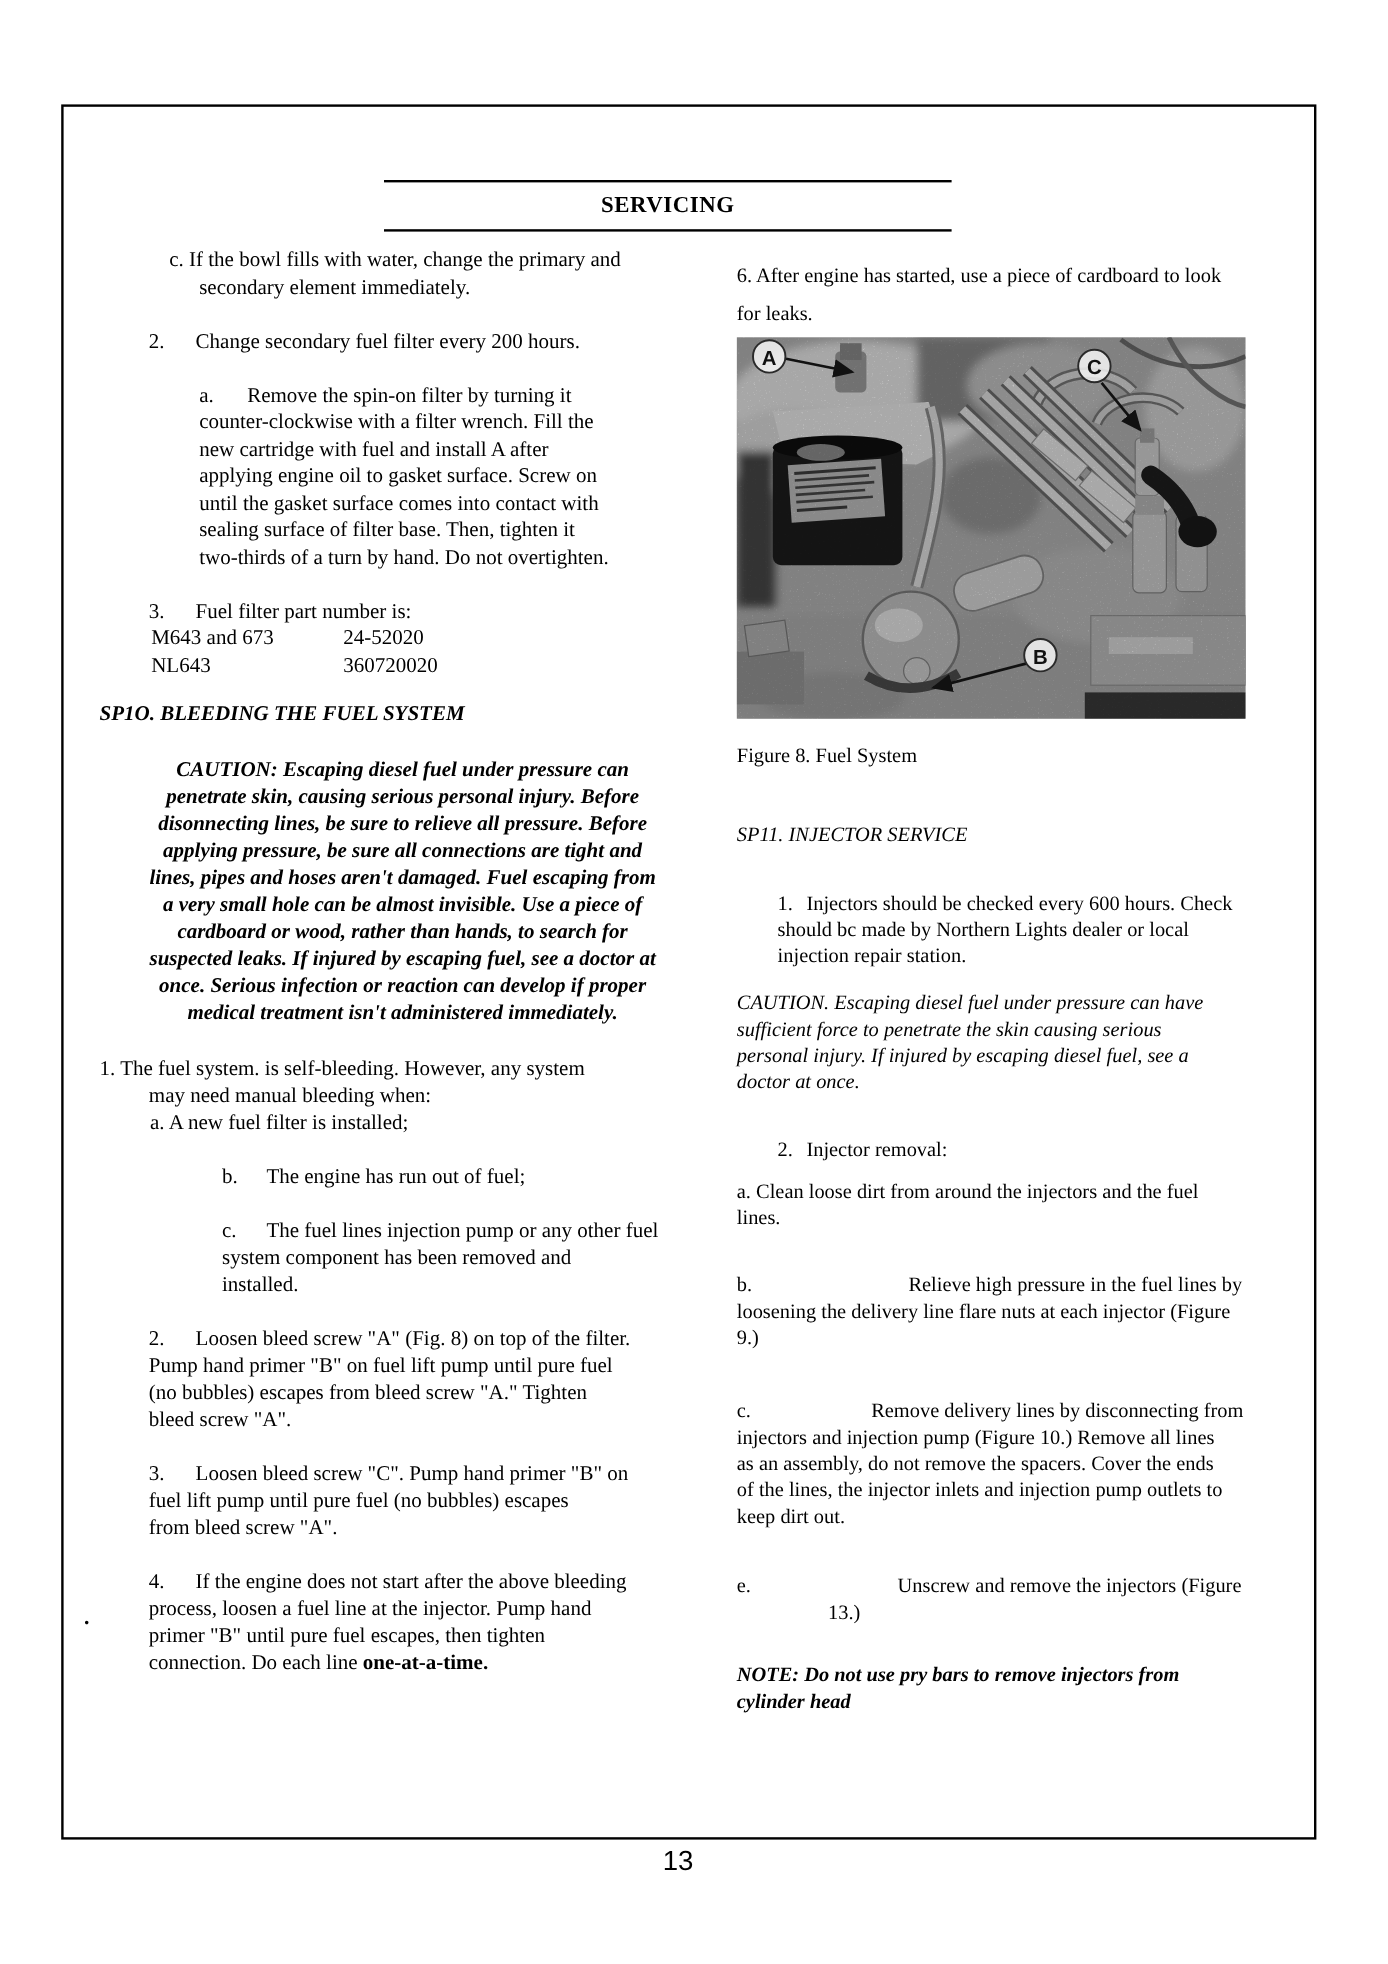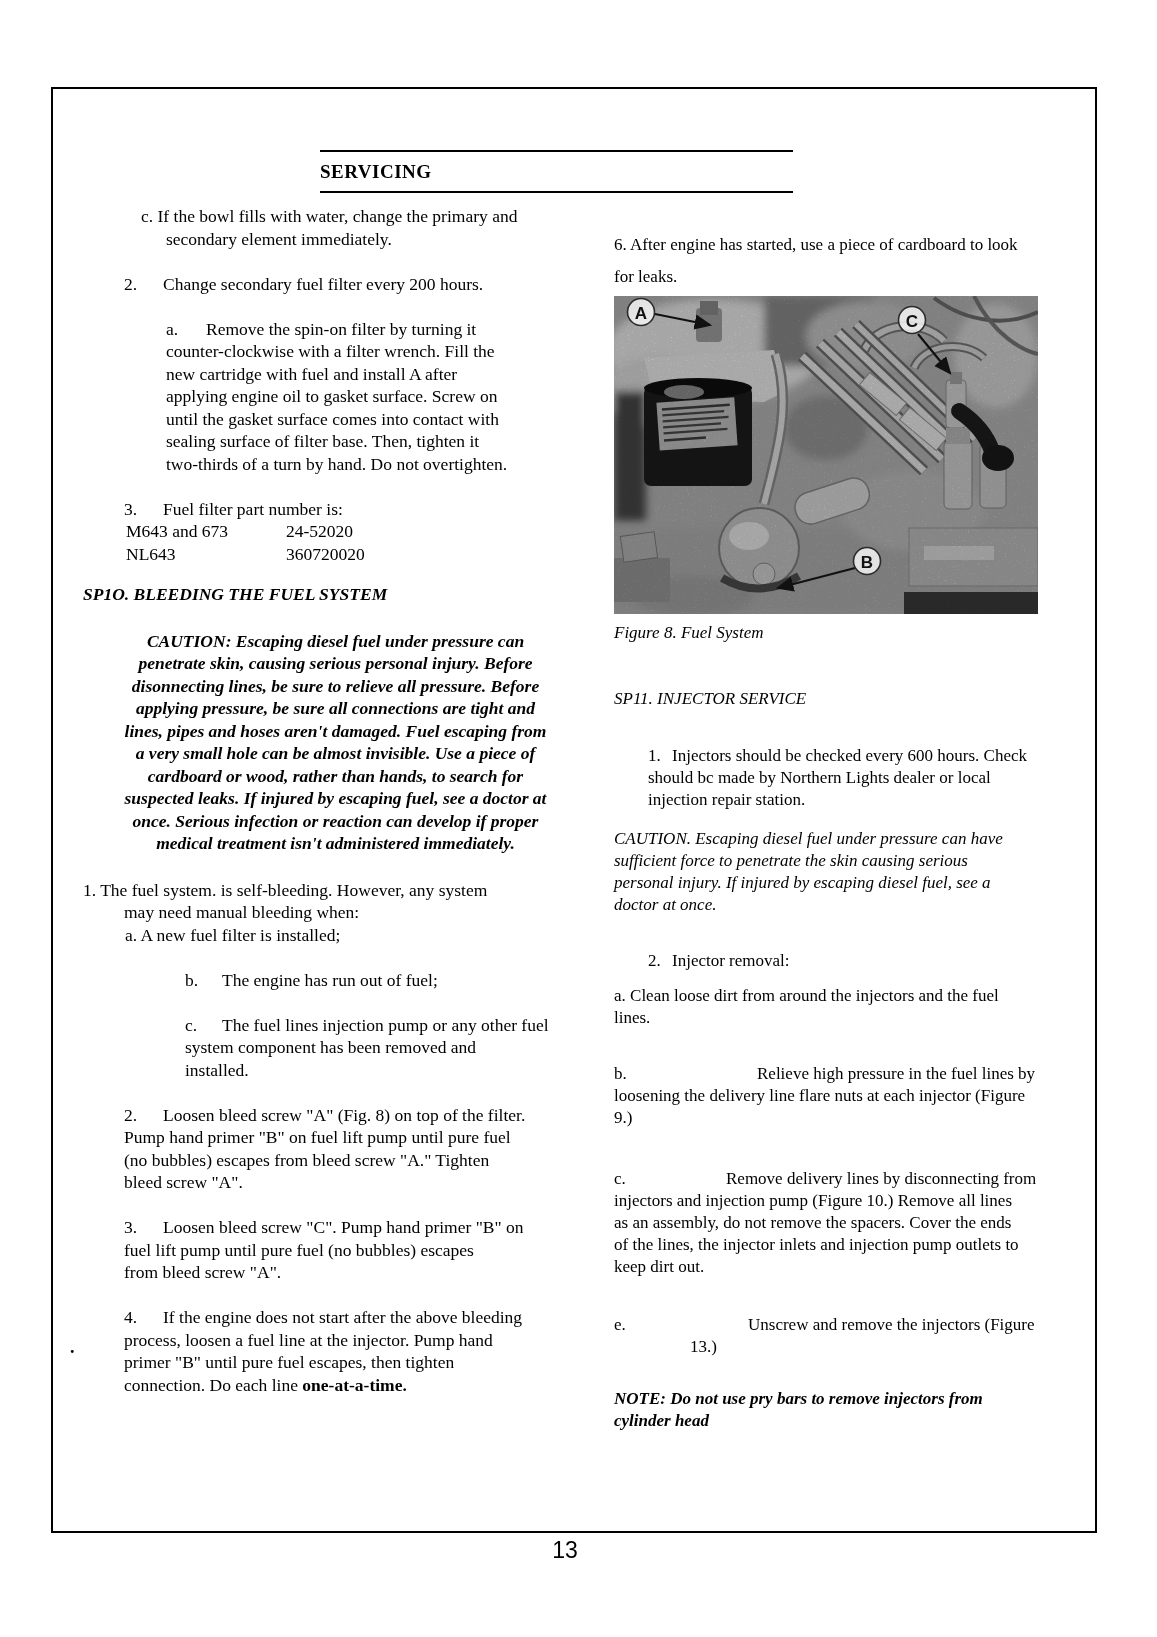--- a/index.html
+++ b/index.html
@@ -1,46 +1,46 @@
 <!DOCTYPE html>
 <html><head>
 <meta charset="utf-8">
 <style>
   html,body{margin:0;padding:0;background:#ffffff;}
   .page{position:relative;width:1157px;height:1637px;background:#ffffff;color:#000;
         font-family:"Liberation Serif","DejaVu Serif",serif;}
   .frame{position:absolute;left:51px;top:87px;width:1042px;height:1442px;border:2px solid #000;}
   .header-band{position:absolute;left:267px;top:61px;width:473px;height:39px;
                border-top:2px solid #000;border-bottom:2px solid #000;
-               display:flex;align-items:center;justify-content:flex-start;}
+               display:flex;align-items:center;justify-content:center;}
   .header-title{font-weight:bold;font-size:19px;letter-spacing:.5px;}
   .col{position:absolute;font-size:17.5px;line-height:22.5px;}
   .left-col{left:30px;top:116px;width:505px;}
-  .right-col{left:561px;top:140px;width:462px;font-size:17px;line-height:22px;}
+  .right-col{left:561px;top:125px;width:462px;font-size:17px;line-height:22px;}
   .pre{white-space:pre-line;}
   
   .c-item{padding-left:83px;text-indent:-25px;}
   .num-item{padding-left:41px;text-indent:-39px;}
   .num-item .marker{display:inline-block;width:39px;text-indent:0;}
   .sub-item{padding-left:83px;text-indent:-40px;}
   .sub-item .marker{display:inline-block;width:40px;text-indent:0;}
   .sub-item2{padding-left:102px;text-indent:-37px;}
   .sub-item2 .marker{display:inline-block;width:37px;text-indent:0;}
   .hang{padding-left:41px;text-indent:-41px;}
   .plain-sub{padding-left:42px;}
   .part-row{padding-left:43px;}
   .part-row .pn-model{display:inline-block;width:160px;}
   .h-bi{font-weight:bold;font-style:italic;margin-top:18px;}
   .caution-b{font-weight:bold;font-style:italic;margin-top:24px;text-align:center;}
   .mt8{margin-top:24px;}
   .bold{font-weight:bold;}
   
   .r-item6{line-height:32px;margin-bottom:3px;}
   .figure-box{width:424px;height:318px;}
-  .fig-caption{font-style:italic;margin-top:8px;}
+  .fig-caption{margin-top:20px;}
   .h-i{font-style:italic;margin-top:44px;}
   .r-num{padding-left:34px;text-indent:-24px;}
   .r-num .marker{display:inline-block;width:24px;text-indent:0;}
   .r-letter .marker{display:inline-block;}
   .w143{width:143px;} .w112{width:112px;} .w74{width:74px;} .w134{width:134px;}
   .indent76{padding-left:76px;}
   .caution-i{font-style:italic;margin-top:17px;}
   .note-bi{font-weight:bold;font-style:italic;margin-top:8px;}
   .mt12{margin-top:12px;} .mt13{margin-top:13px;} .mt14{margin-top:14px;} .mt17{margin-top:17px;}
   .stray-dot{position:absolute;left:17px;top:1248px;font-weight:bold;font-size:18px;}

